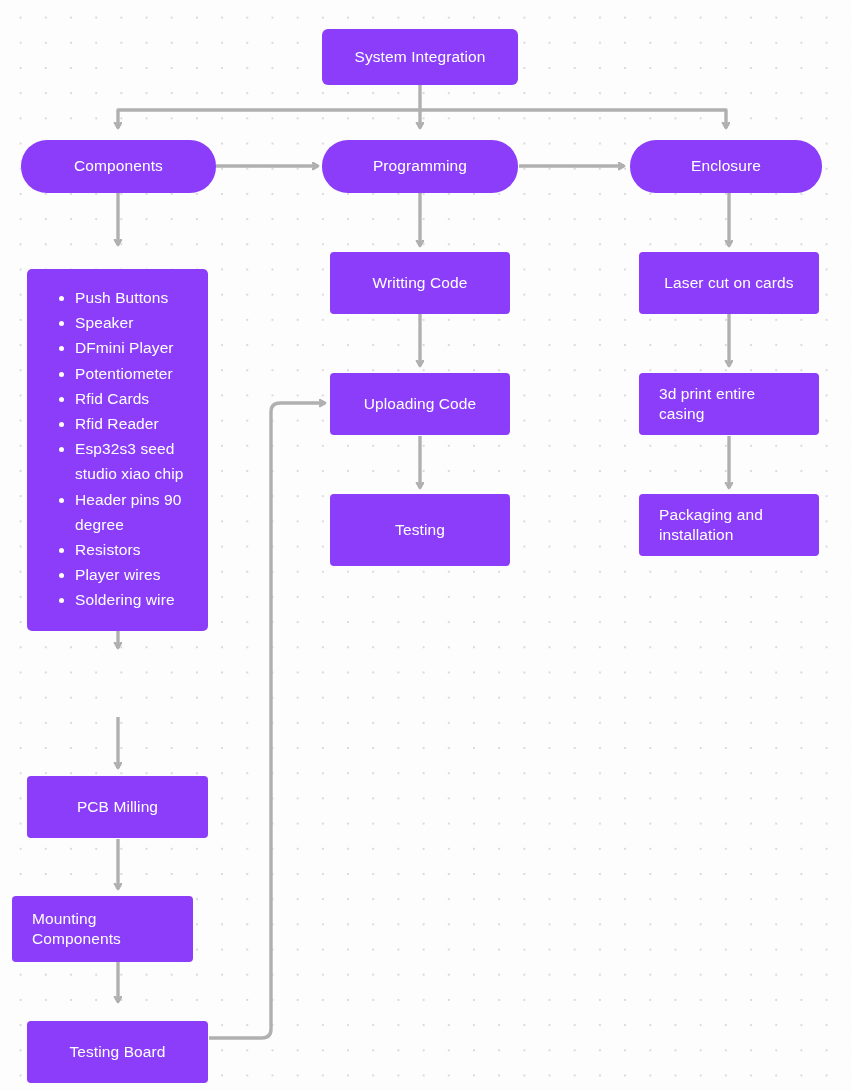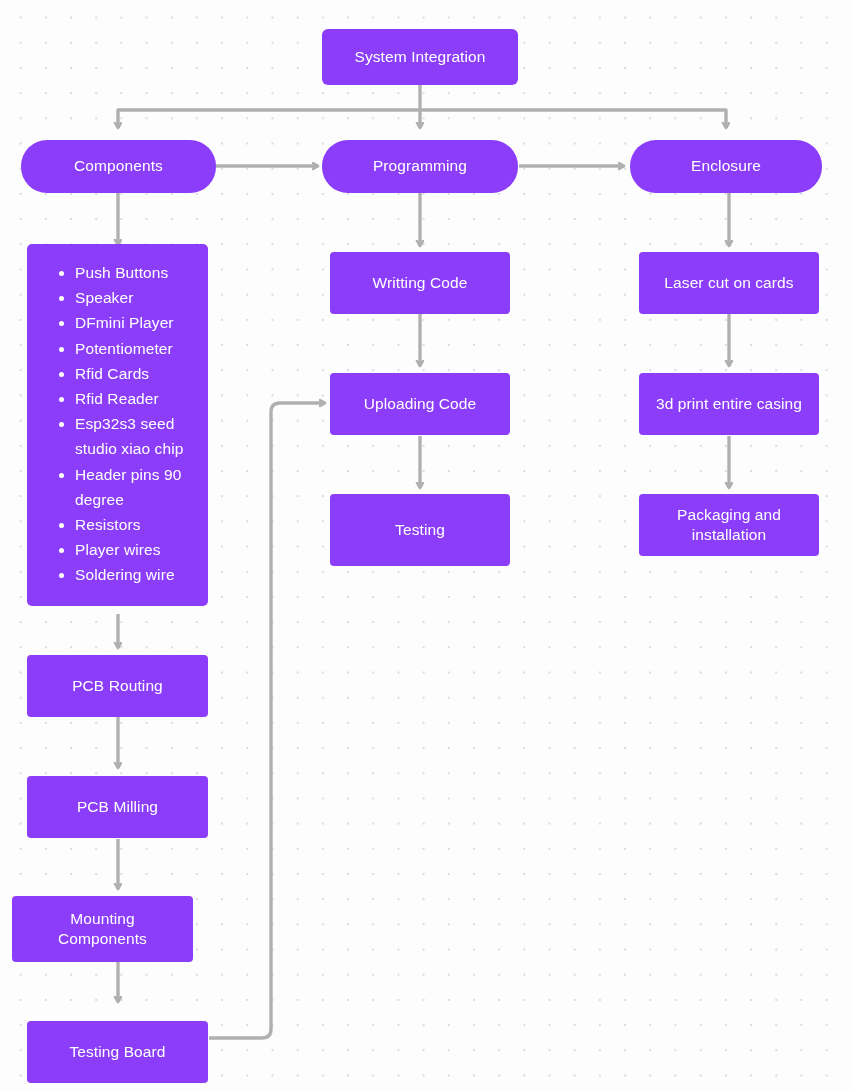--- a/index.html
+++ b/index.html
@@ -27,26 +27,25 @@
     pointer-events: none;
   }
   .node {
     position: absolute;
     box-sizing: border-box;
     background: #8b3dfa;
     color: #ffffff;
     display: flex;
     align-items: center;
     justify-content: center;
-    text-align: center;
     font-size: 15.5px;
     line-height: 1.32;
     letter-spacing: 0.1px;
     border-radius: 4px;
-    padding: 4px 12px;
+    padding: 4px 20px;
     box-shadow: 0 0 0 0 rgba(0,0,0,0);
     cursor: pointer;
     user-select: none;
   }
   .node.pill {
     border-radius: 26px;
   }
   .node.root {
     border-radius: 6px;
   }
@@ -122,39 +121,36 @@
   </div>
 
   <div class="node pill" style="left:322px; top:140px; width:196px; height:53px;">
     <span>Programming</span>
   </div>
 
   <div class="node pill" style="left:630px; top:140px; width:192px; height:53px;">
     <span>Enclosure</span>
   </div>
 
-  <div class="node listbox" style="left:27px; top:244px; width:181px; height:362px;padding-left:22px;">
+  <div class="node listbox" style="left:27px; top:269px; width:181px; height:362px;padding-left:22px;">
     <ul>
         <li>Push Buttons</li>
         <li>Speaker</li>
         <li>DFmini Player</li>
         <li>Potentiometer</li>
         <li>Rfid Cards</li>
         <li>Rfid Reader</li>
         <li>Esp32s3 seed studio xiao chip</li>
         <li>Header pins 90 degree</li>
         <li>Resistors</li>
         <li>Player wires</li>
         <li>Soldering wire</li>
       </ul>
   </div>
 
-  <div class="node" style="left:27px; top:655px; width:181px; height:62px;">
-    <span>PCB Routing</span>
-  </div>
 
   <div class="node" style="left:27px; top:776px; width:181px; height:62px;">
     <span>PCB Milling</span>
   </div>
 
   <div class="node" style="left:12px; top:896px; width:181px; height:66px;">
     <span>Mounting Components</span>
   </div>
 
   <div class="node" style="left:27px; top:1008px; width:181px; height:62px;margin-top:13px;">

